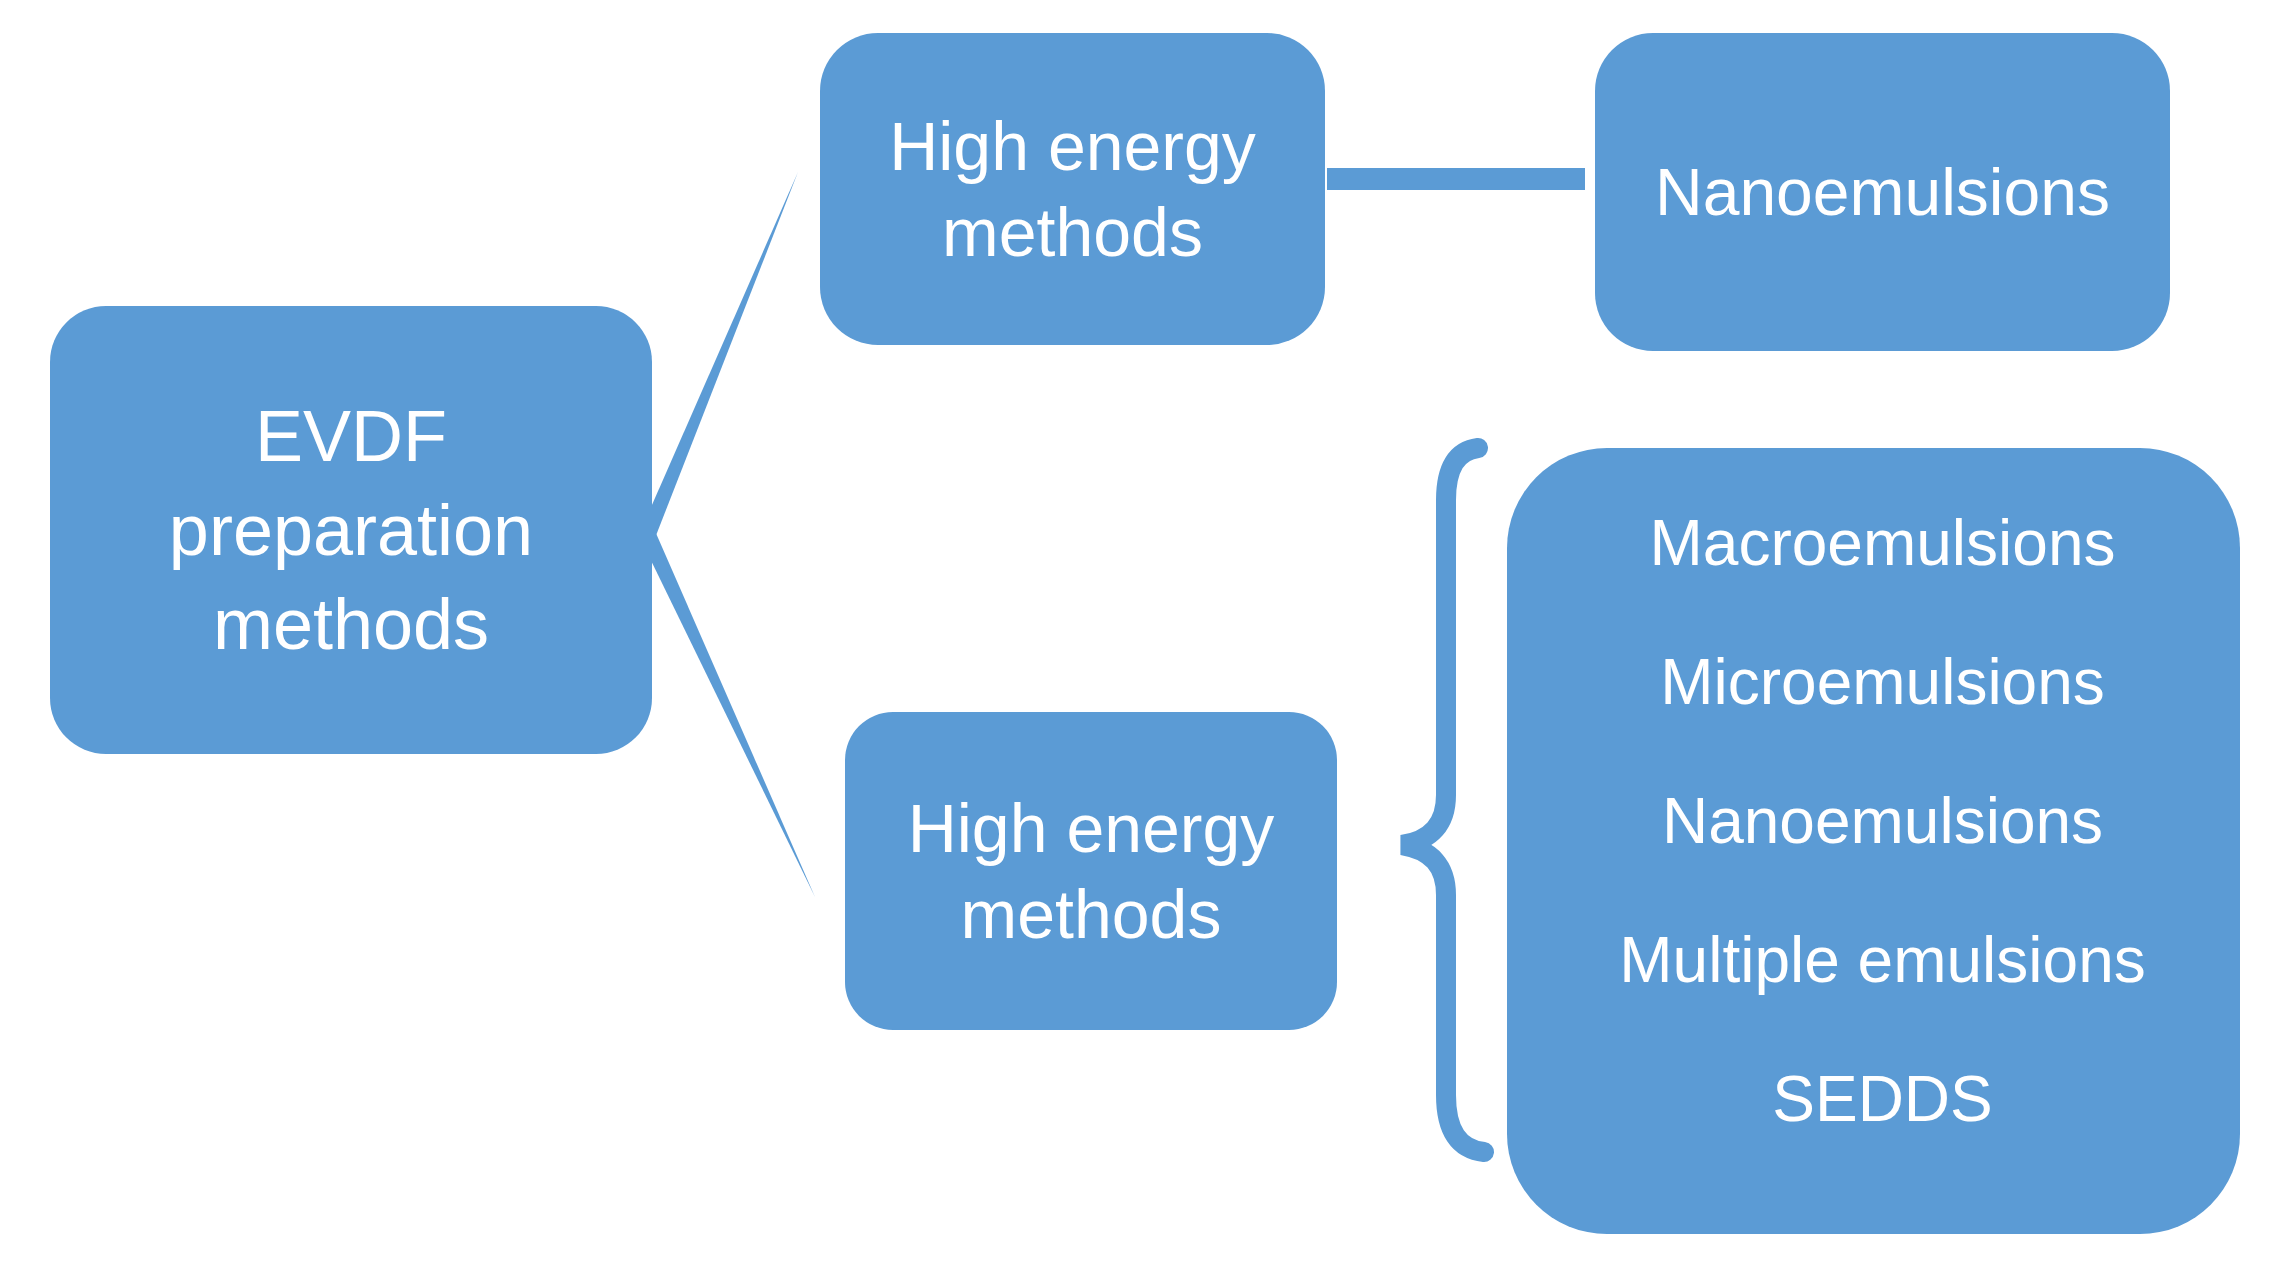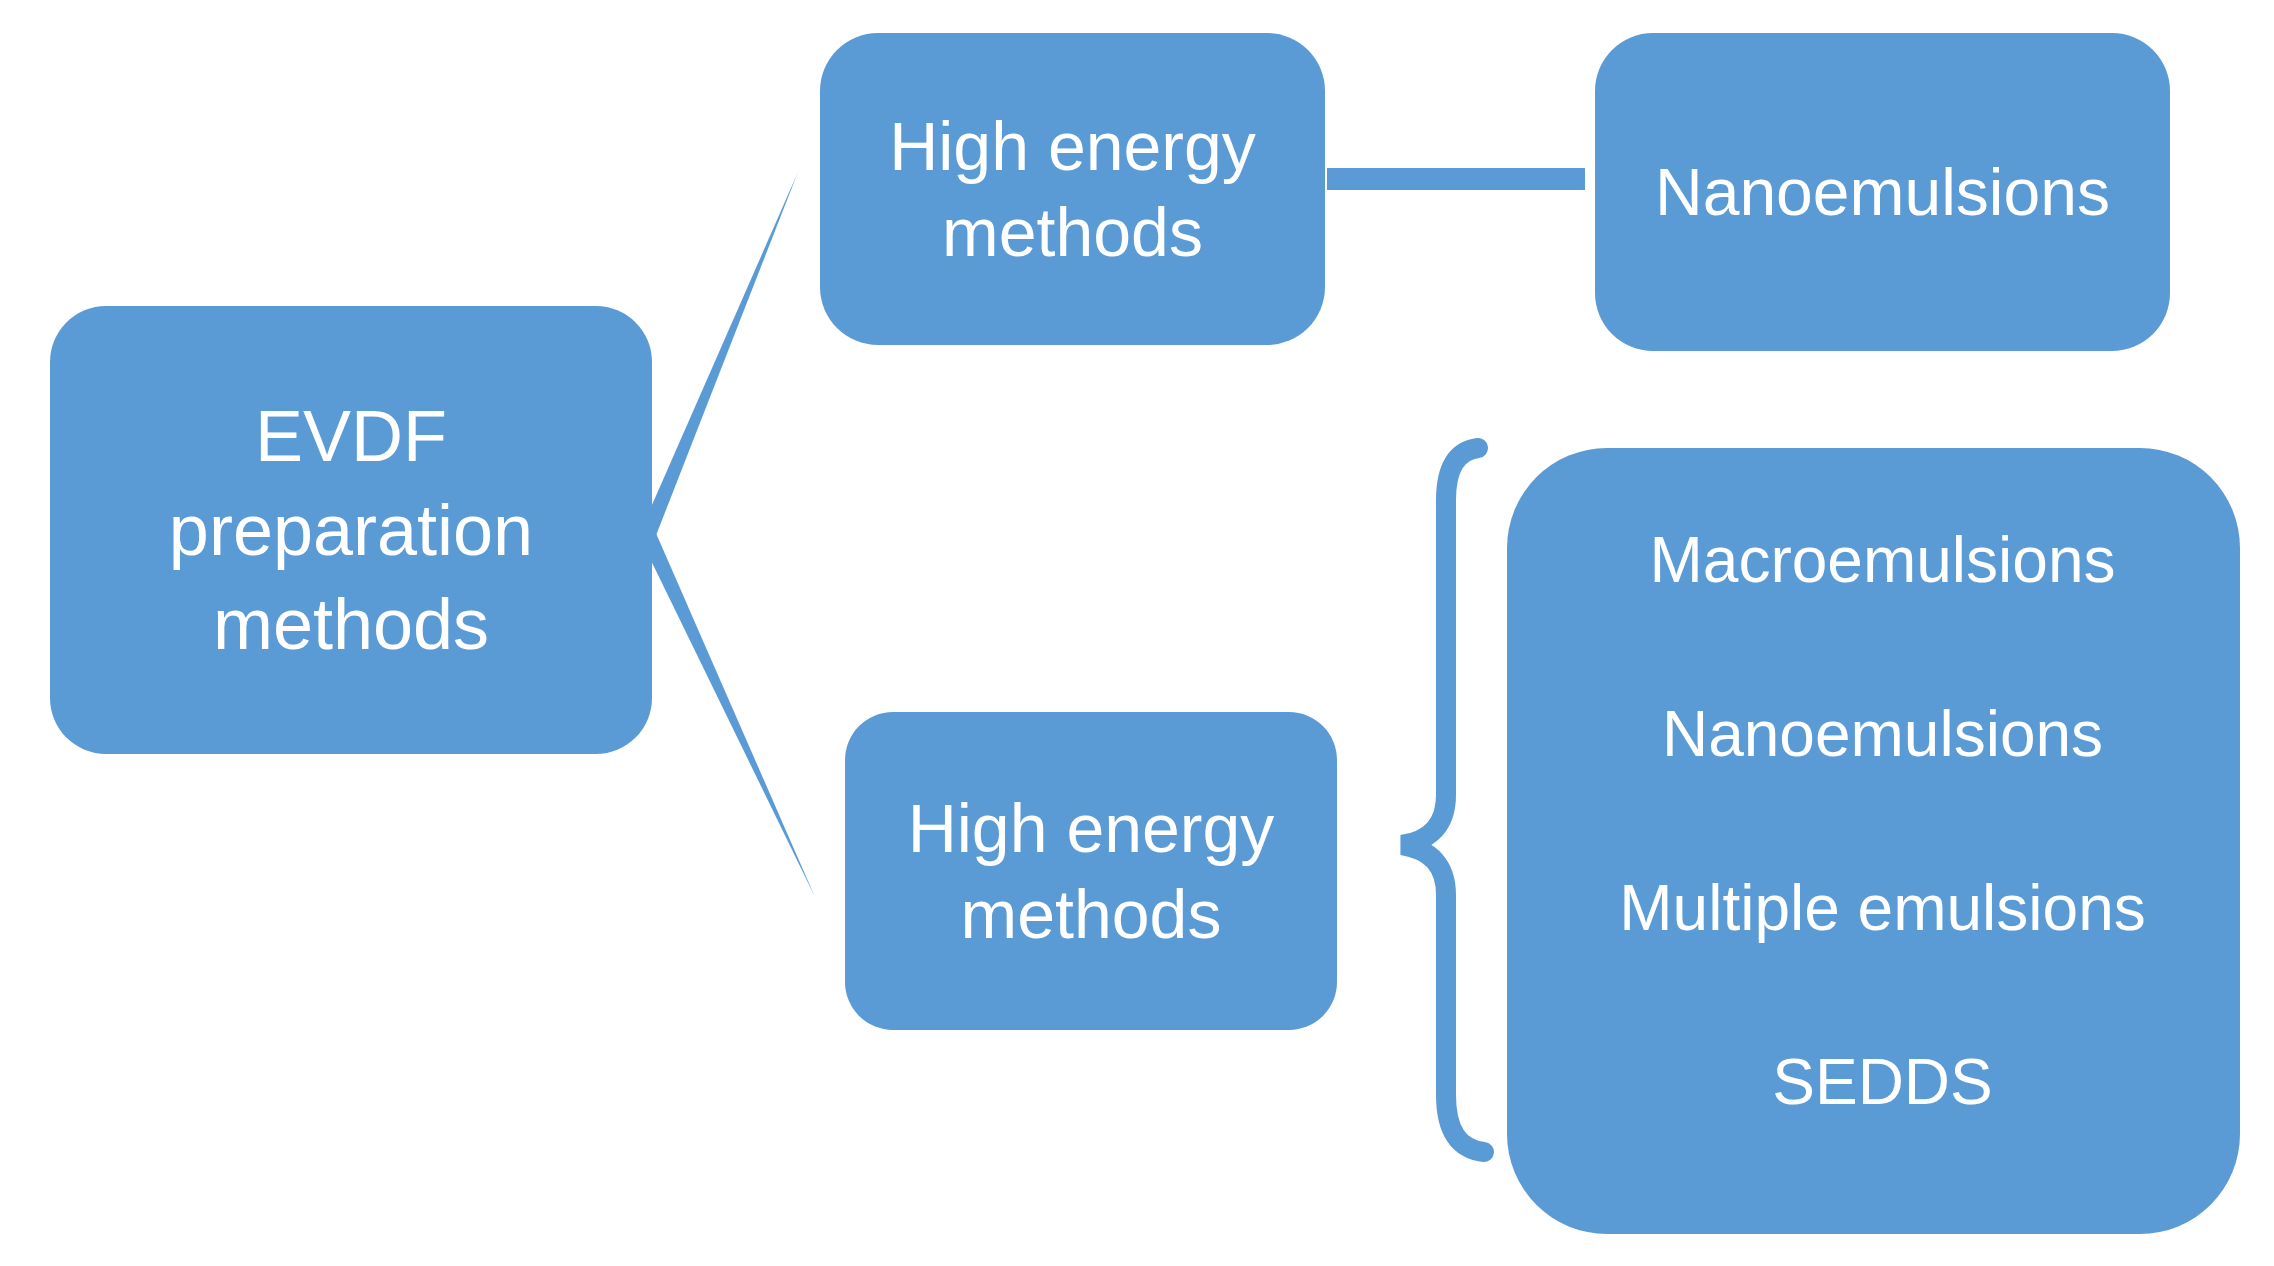--- a/index.html
+++ b/index.html
@@ -110,18 +110,19 @@
   <div class="node node-branch-top">High energy
 methods</div>
 
   <div class="node node-leaf-nano">Nanoemulsions</div>
 
   <div class="node node-branch-bottom">High energy
 methods</div>
 
   <div class="node node-group">
     <div class="group-item">Macroemulsions</div>
+    <div class="group-item">Microemulsions</div>
     <div class="group-item">Nanoemulsions</div>
     <div class="group-item">Multiple emulsions</div>
     <div class="group-item">SEDDS</div>
   </div>
 
 </div>
 
 </body></html>

